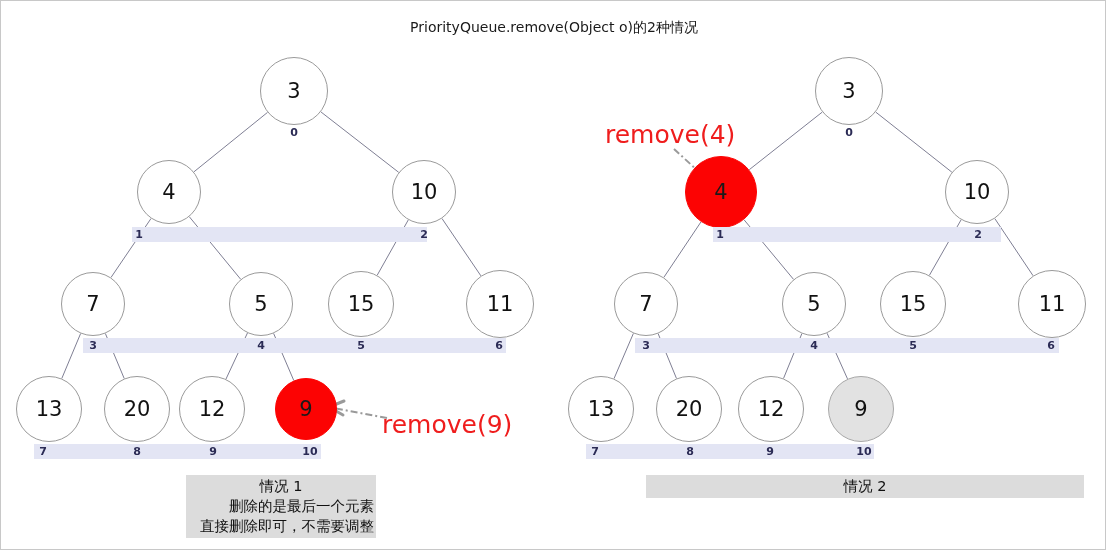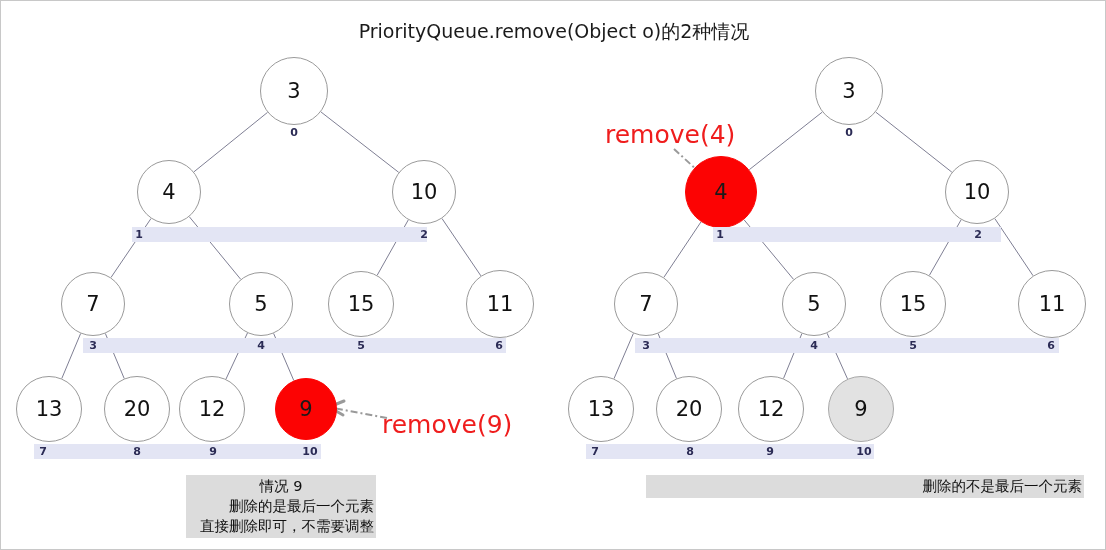--- a/index.html
+++ b/index.html
@@ -16,21 +16,21 @@
     box-sizing: border-box;
     overflow: hidden;
     font-family: "DejaVu Sans", "Liberation Sans", sans-serif;
   }
   #title {
     position: absolute;
     top: 18px;
     left: 0;
     width: 1106px;
     text-align: center;
-    font-size: 19px;
+    font-size: 14px;
     color: #1a1a1a;
     font-family: "DejaVu Sans", "Liberation Sans", sans-serif;
     white-space: nowrap;
   }
   .svg-layer {
     position: absolute;
     top: 0;
     left: 0;
     width: 1106px;
     height: 550px;
@@ -237,22 +237,22 @@
       <div class="idx-label" style="left: 580px; top: 443px; width: 28px;">7</div>
       <div class="idx-label" style="left: 675px; top: 443px; width: 28px;">8</div>
       <div class="idx-label" style="left: 755px; top: 443px; width: 28px;">9</div>
       <div class="idx-label" style="left: 849px; top: 443px; width: 28px;">10</div>
     </div>
 
   <div class="remove-label" style="left:381px; top:409px;text-align:right;">remove(9)</div>
   <div class="remove-label" style="left:604px; top:119px;">remove(4)</div>
 
   <div class="caption" style="left:185px; top:474px; width:190px;">
-    <span class="cap-title">情况 9</span>
+    <span class="cap-title">情况 1</span>
     <span class="cap-line">删除的是最后一个元素</span>
     <span class="cap-line">直接删除即可，不需要调整</span>
   </div>
 
   <div class="caption" style="left:645px; top:474px; width:438px;">
-    <span class="cap-line">删除的不是最后一个元素</span>
+    <span class="cap-title">情况 2</span>
   </div>
 
 </div>
 
 </body></html>

